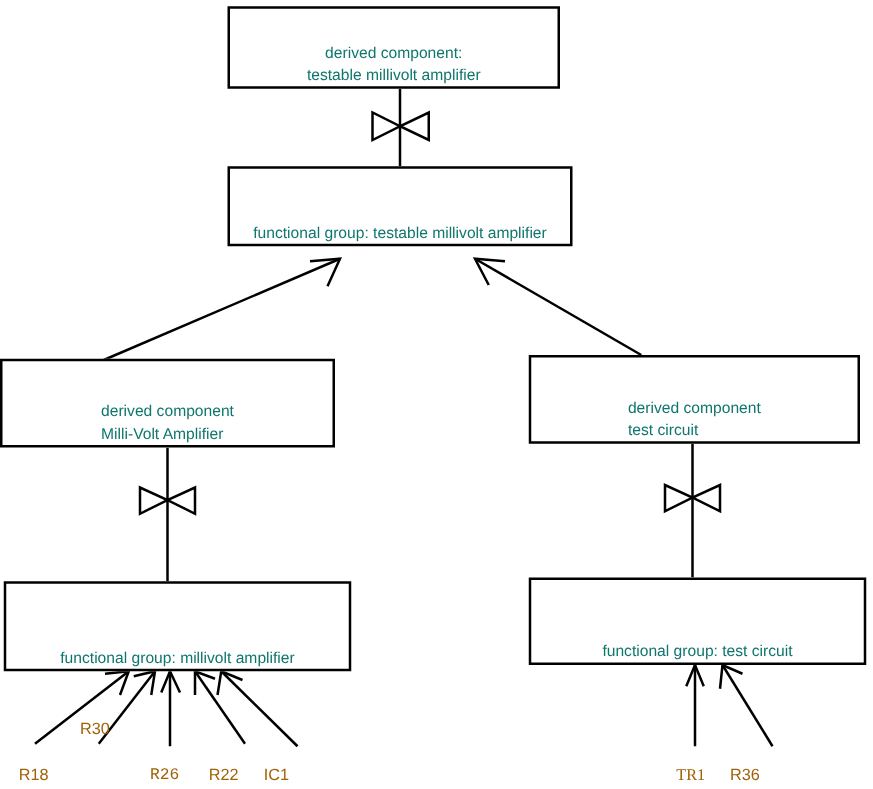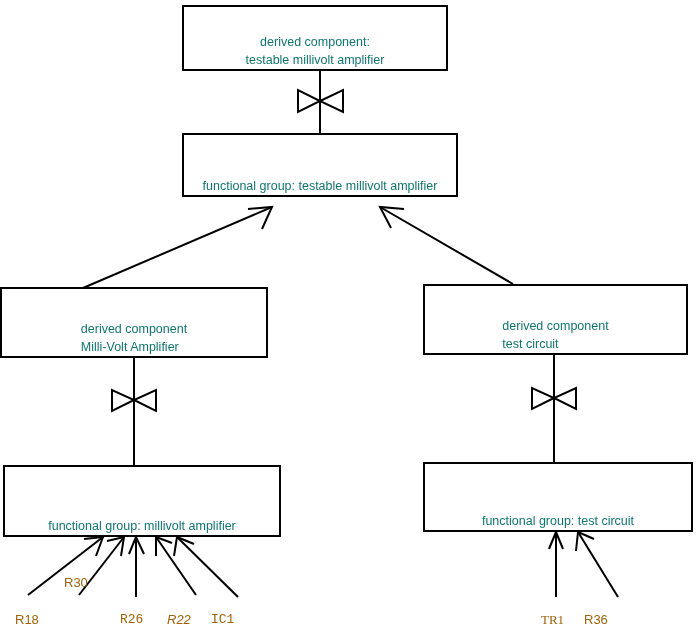--- a/index.html
+++ b/index.html
@@ -141,18 +141,18 @@
     <span class="node-text">functional group: millivolt amplifier</span>
   </div>
 
   <div class="node-box" style="left:423px; top:462px; width:270px; height:70px;">
     <span class="node-text">functional group: test circuit</span>
   </div>
 
   <div class="leaf-label" style="left:15px; top:612px;">R18</div>
   <div class="leaf-label" style="left:64px; top:575px;">R30</div>
   <div class="leaf-label" style="left:120px; top:612px;font-family:Liberation Mono, monospace;">R26</div>
-  <div class="leaf-label" style="left:167px; top:612px;font-style:italic;">R22</div>
-  <div class="leaf-label" style="left:211px; top:612px;font-family:Liberation Mono, monospace;">IC1</div>
+  <div class="leaf-label" style="left:167px; top:612px;">R22</div>
+  <div class="leaf-label" style="left:211px; top:612px;">IC1</div>
   <div class="leaf-label" style="left:541px; top:612px;font-family:Liberation Serif, serif;">TR1</div>
   <div class="leaf-label" style="left:584px; top:612px;">R36</div>
 
 </div>
 
 </body></html>

